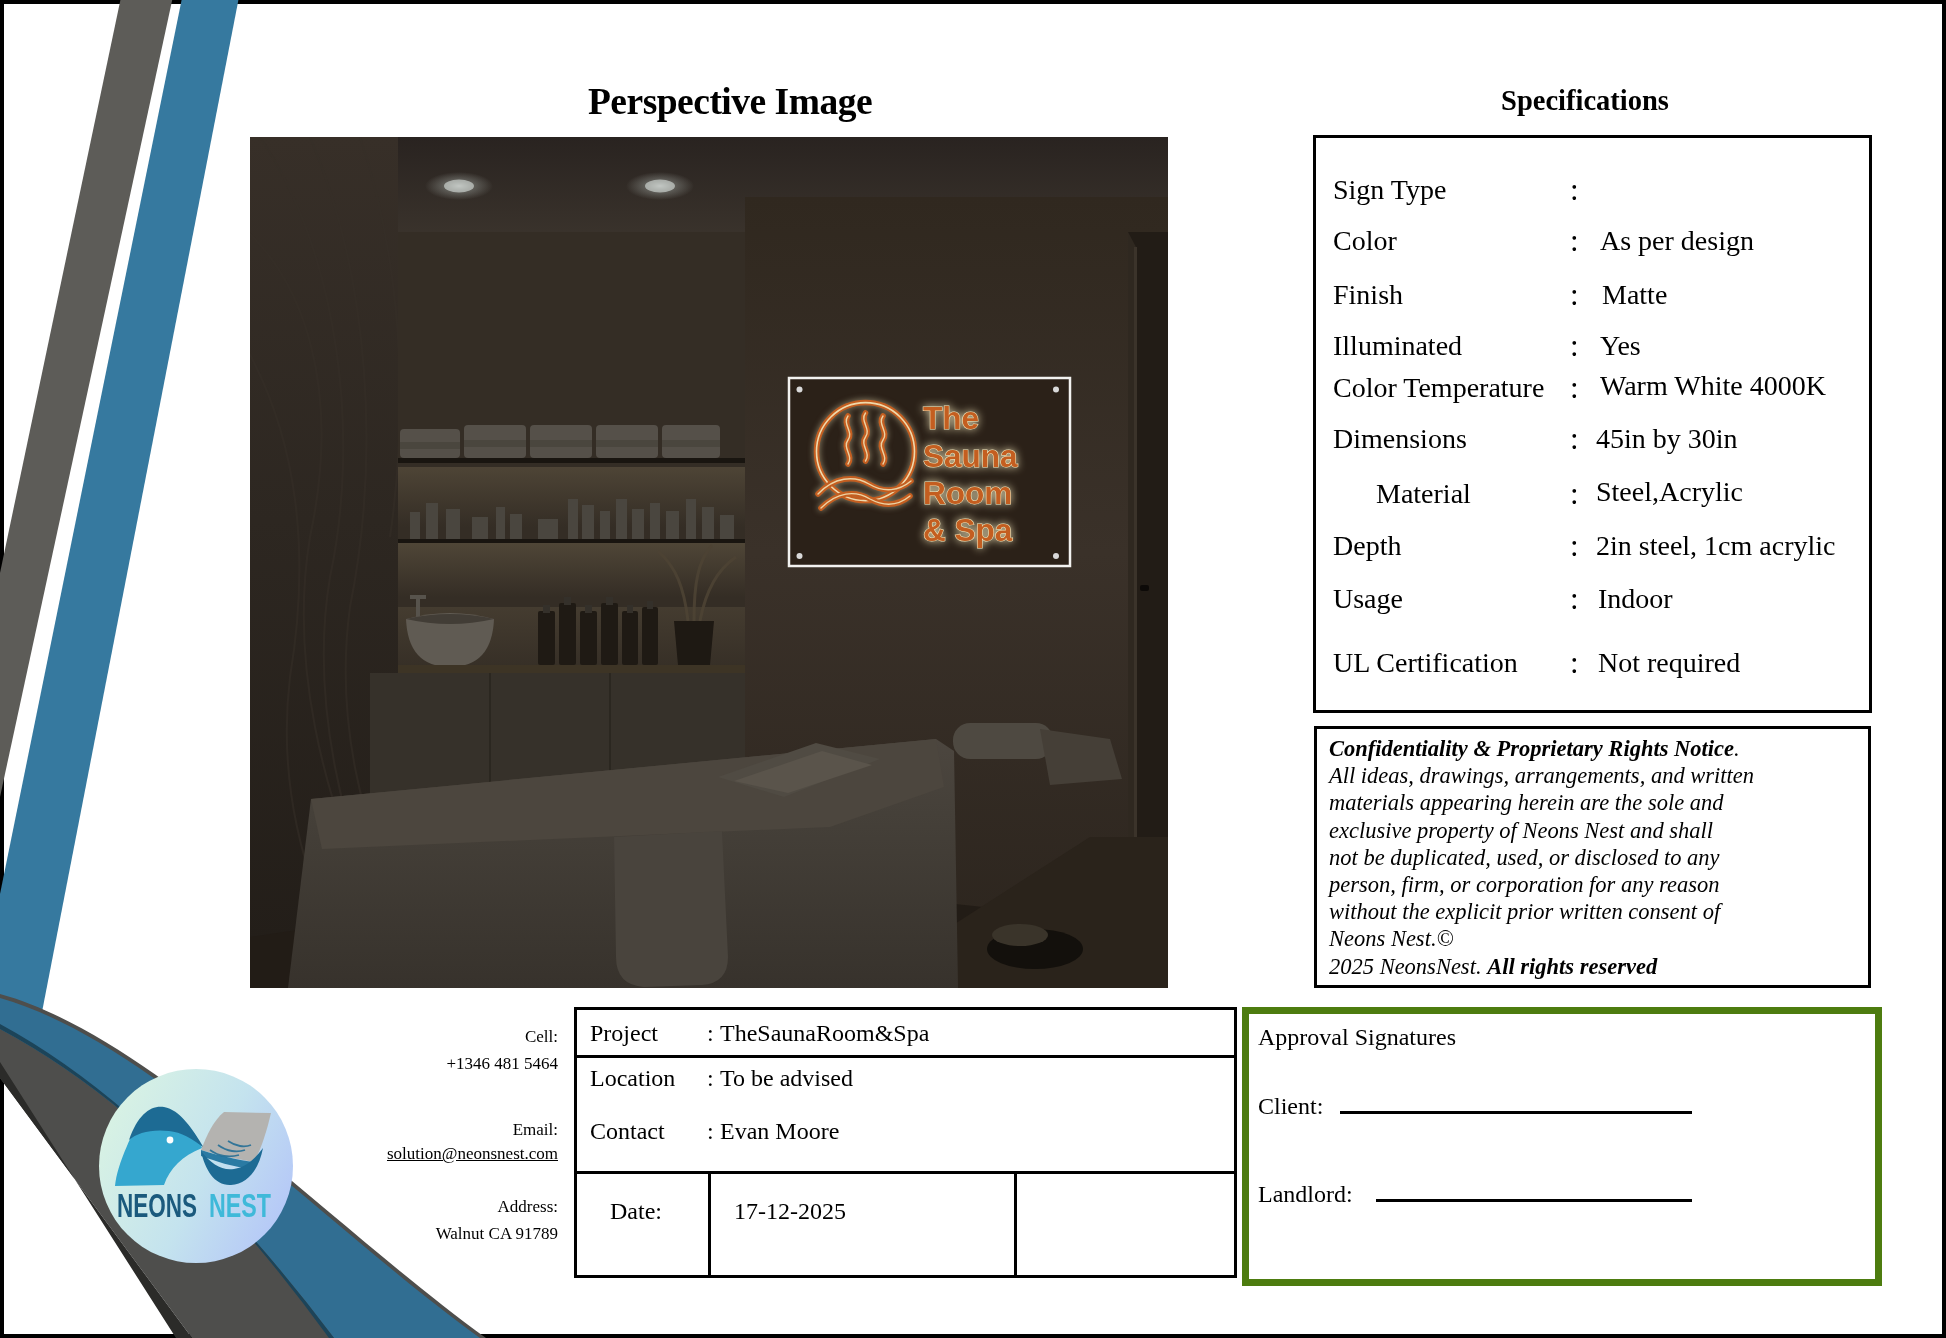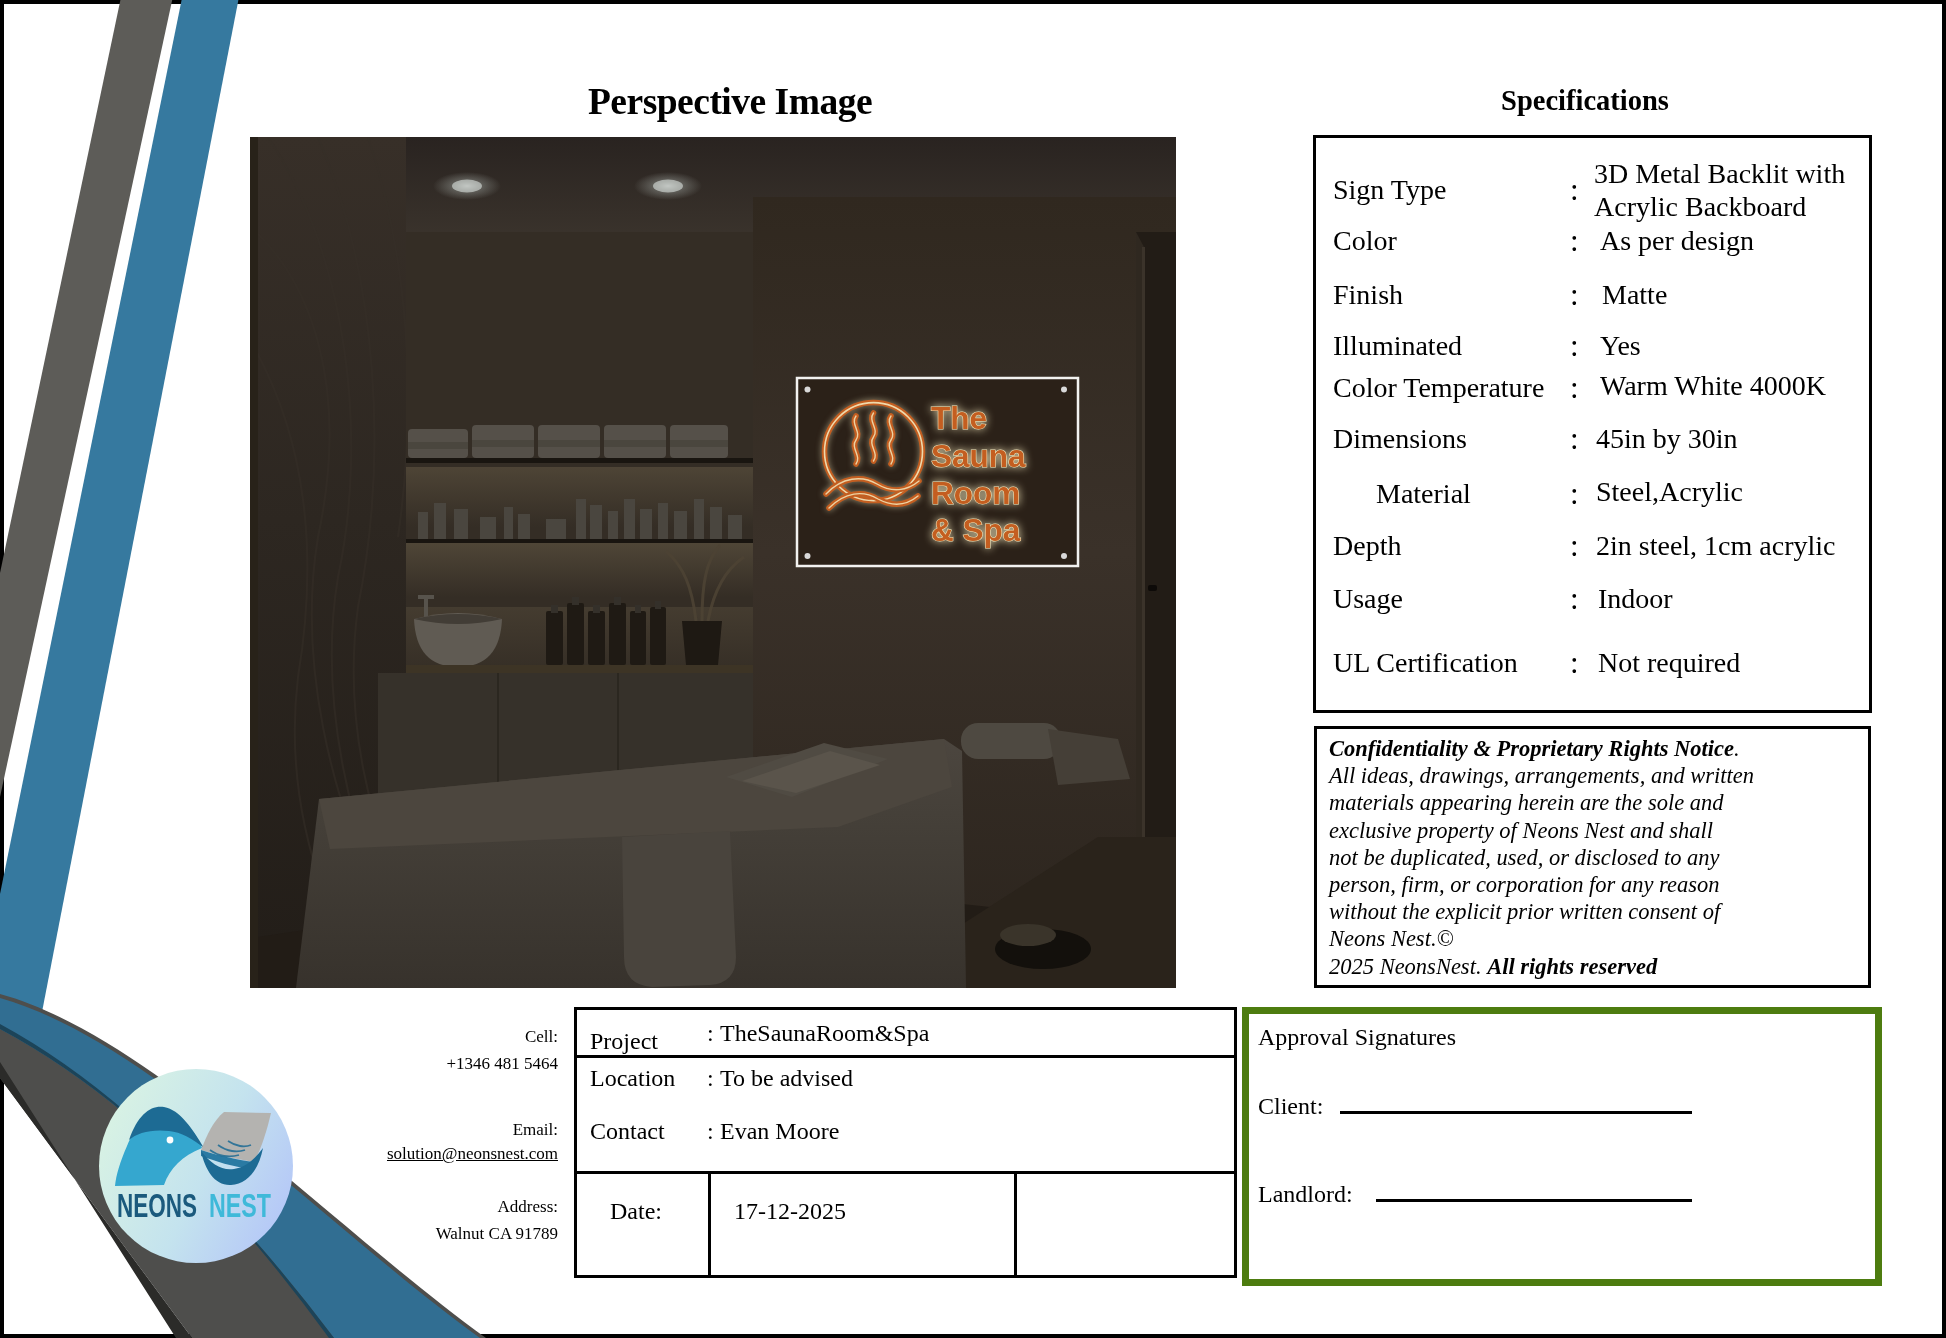--- a/index.html
+++ b/index.html
@@ -57,21 +57,21 @@
 
   <g font-family="Liberation Sans, sans-serif" font-weight="bold" font-size="33px">
     <text x="117" y="1217" fill="#1b5a7d" textLength="80" lengthAdjust="spacingAndGlyphs">NEONS</text>
     <text x="209" y="1217" fill="#3fb9d9" textLength="62" lengthAdjust="spacingAndGlyphs">NEST</text>
   </g>
 </svg>
 
 <div class="abs" style="left:450px;top:80px;width:560px;text-align:center;z-index:2;
      font-size:37.5px;font-weight:bold;letter-spacing:-0.5px;">Perspective Image</div>
 
-<div class="abs" id="photo" style="left:250px;top:137px;width:918px;height:851px;background:#282219;z-index:2;overflow:hidden;padding-left:8px;">
+<div class="abs" id="photo" style="left:250px;top:137px;width:918px;height:851px;background:#282219;z-index:2;overflow:hidden;">
   <svg width="918" height="851" viewBox="0 0 918 851">
     <defs>
       <linearGradient id="wallg" x1="0" y1="0" x2="0" y2="1">
         <stop offset="0" stop-color="#2e2821"></stop>
         <stop offset="0.5" stop-color="#332c24"></stop>
         <stop offset="1" stop-color="#241f19"></stop>
       </linearGradient>
       <linearGradient id="rwall" x1="0" y1="0" x2="0" y2="1">
         <stop offset="0" stop-color="#30281f"></stop>
         <stop offset="0.45" stop-color="#3a3129"></stop>
@@ -286,21 +286,20 @@
 </div>
 
 <div class="abs" style="left:1390px;top:85px;width:390px;text-align:center;z-index:2;
      font-size:28.5px;font-weight:bold;">Specifications</div>
 
 <div class="abs" id="specbox" style="left:1313px;top:135px;width:553px;height:572px;border:3px solid #000;z-index:2;font-size:28px;">
   <style>#specbox .c{font-size:31px;}</style>
 
   <div class="abs" style="left:17px;top:36px;">Sign Type</div>
   <div class="abs c" style="left:254px;top:34px;">:</div>
-  <div class="abs" style="left:278px;top:19px;line-height:33px;">3D Metal Backlit with<br>Acrylic Backboard</div>
 
   <div class="abs" style="left:17px;top:87px;">Color</div>
   <div class="abs c" style="left:254px;top:85px;">:</div>
   <div class="abs" style="left:284px;top:87px;">As per design</div>
 
   <div class="abs" style="left:17px;top:141px;">Finish</div>
   <div class="abs c" style="left:254px;top:139px;">:</div>
   <div class="abs" style="left:286px;top:141px;">Matte</div>
 
   <div class="abs" style="left:17px;top:192px;">Illuminated</div>
@@ -364,21 +363,21 @@
 <div class="abs" id="projtable" style="left:574px;top:1007px;width:657px;height:265px;border:3px solid #000;z-index:2;font-size:24px;">
 
   <div class="abs" style="left:0;top:45px;width:657px;border-top:3px solid #000;"></div>
 
   <div class="abs" style="left:0;top:161px;width:657px;border-top:3px solid #000;"></div>
 
   <div class="abs" style="left:131px;top:164px;height:101px;border-left:3px solid #000;"></div>
 
   <div class="abs" style="left:437px;top:164px;height:101px;border-left:3px solid #000;"></div>
 
-  <div class="abs" style="left:13px;top:10px;margin-top:8px;">Project</div>
+  <div class="abs" style="left:13px;top:10px;">Project</div>
   <div class="abs" style="left:130px;top:10px;">:</div>
   <div class="abs" style="left:143px;top:10px;">TheSaunaRoom&amp;Spa</div>
 
   <div class="abs" style="left:13px;top:55px;">Location</div>
   <div class="abs" style="left:130px;top:55px;">:</div>
   <div class="abs" style="left:143px;top:55px;">To be advised</div>
 
   <div class="abs" style="left:13px;top:108px;">Contact</div>
   <div class="abs" style="left:130px;top:108px;">:</div>
   <div class="abs" style="left:143px;top:108px;">Evan Moore</div>

